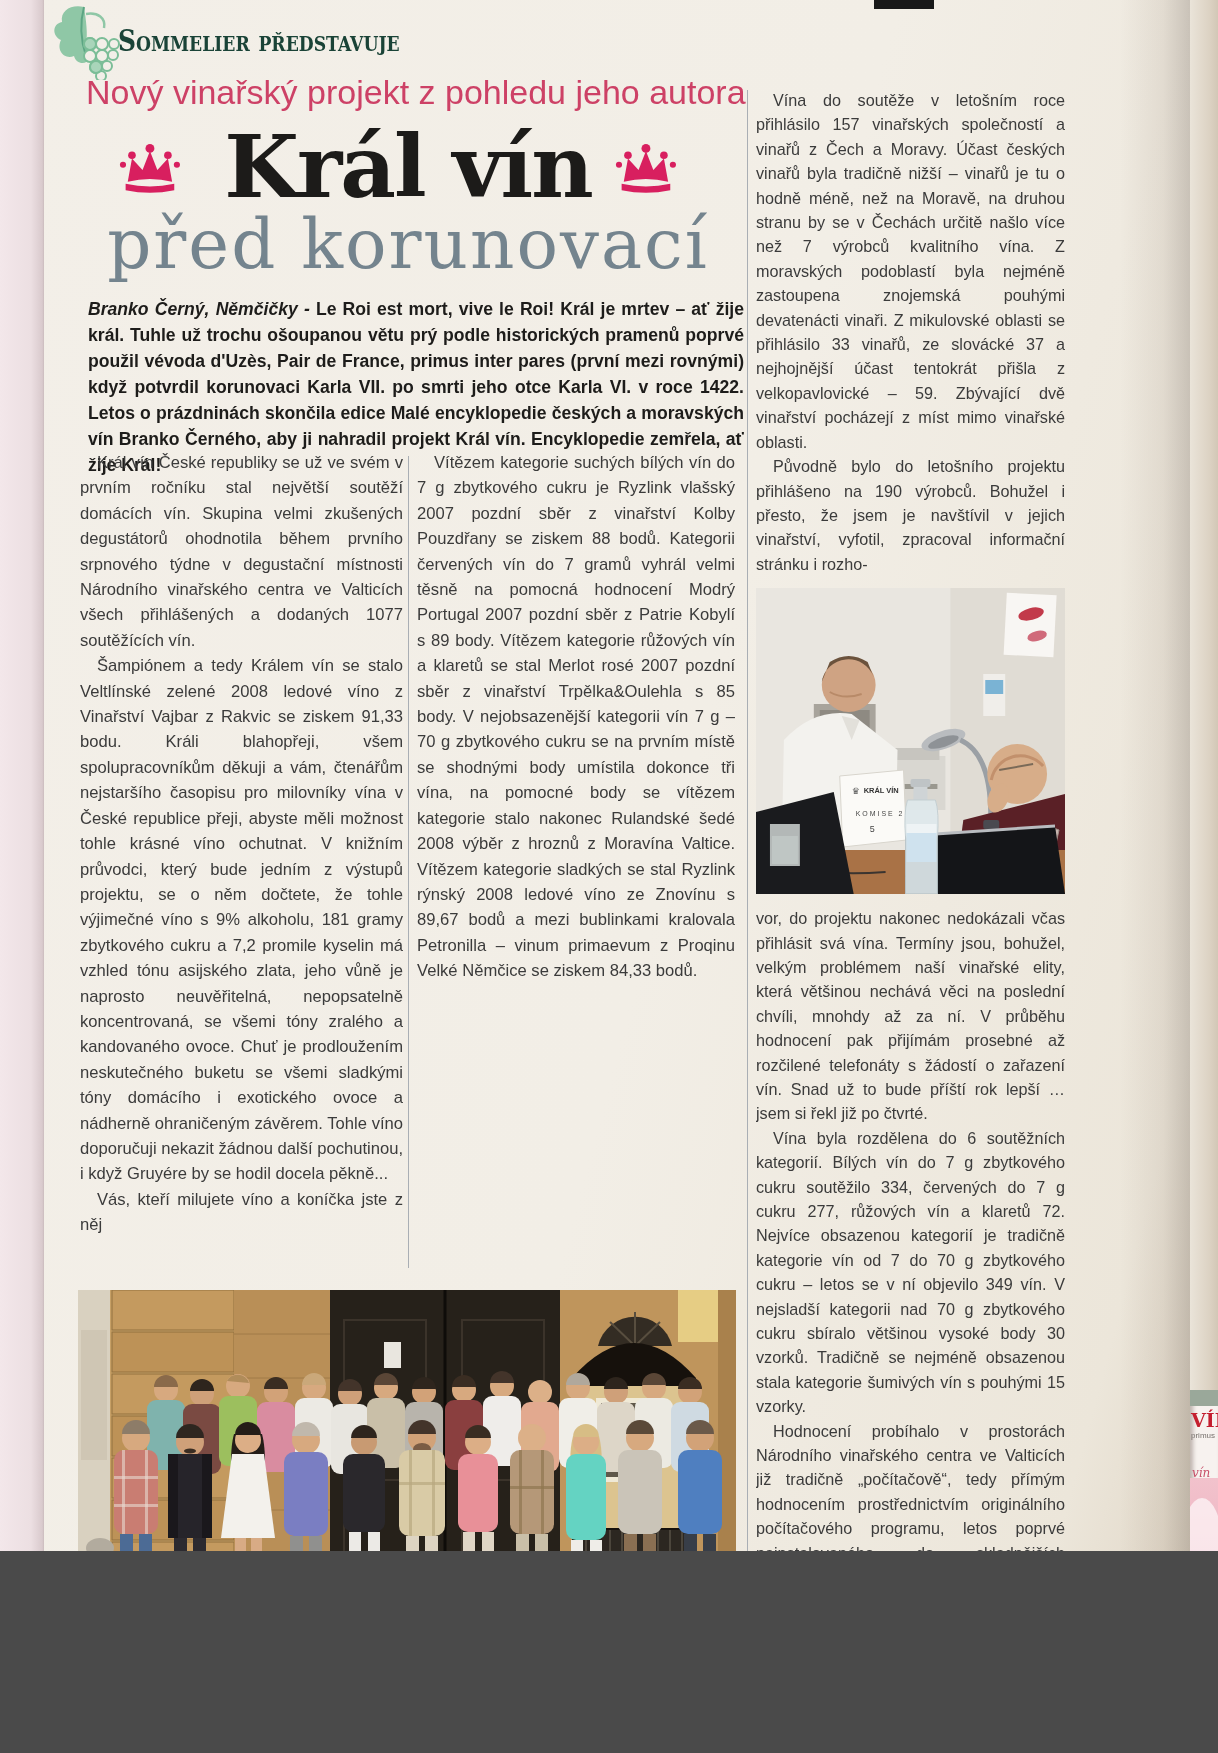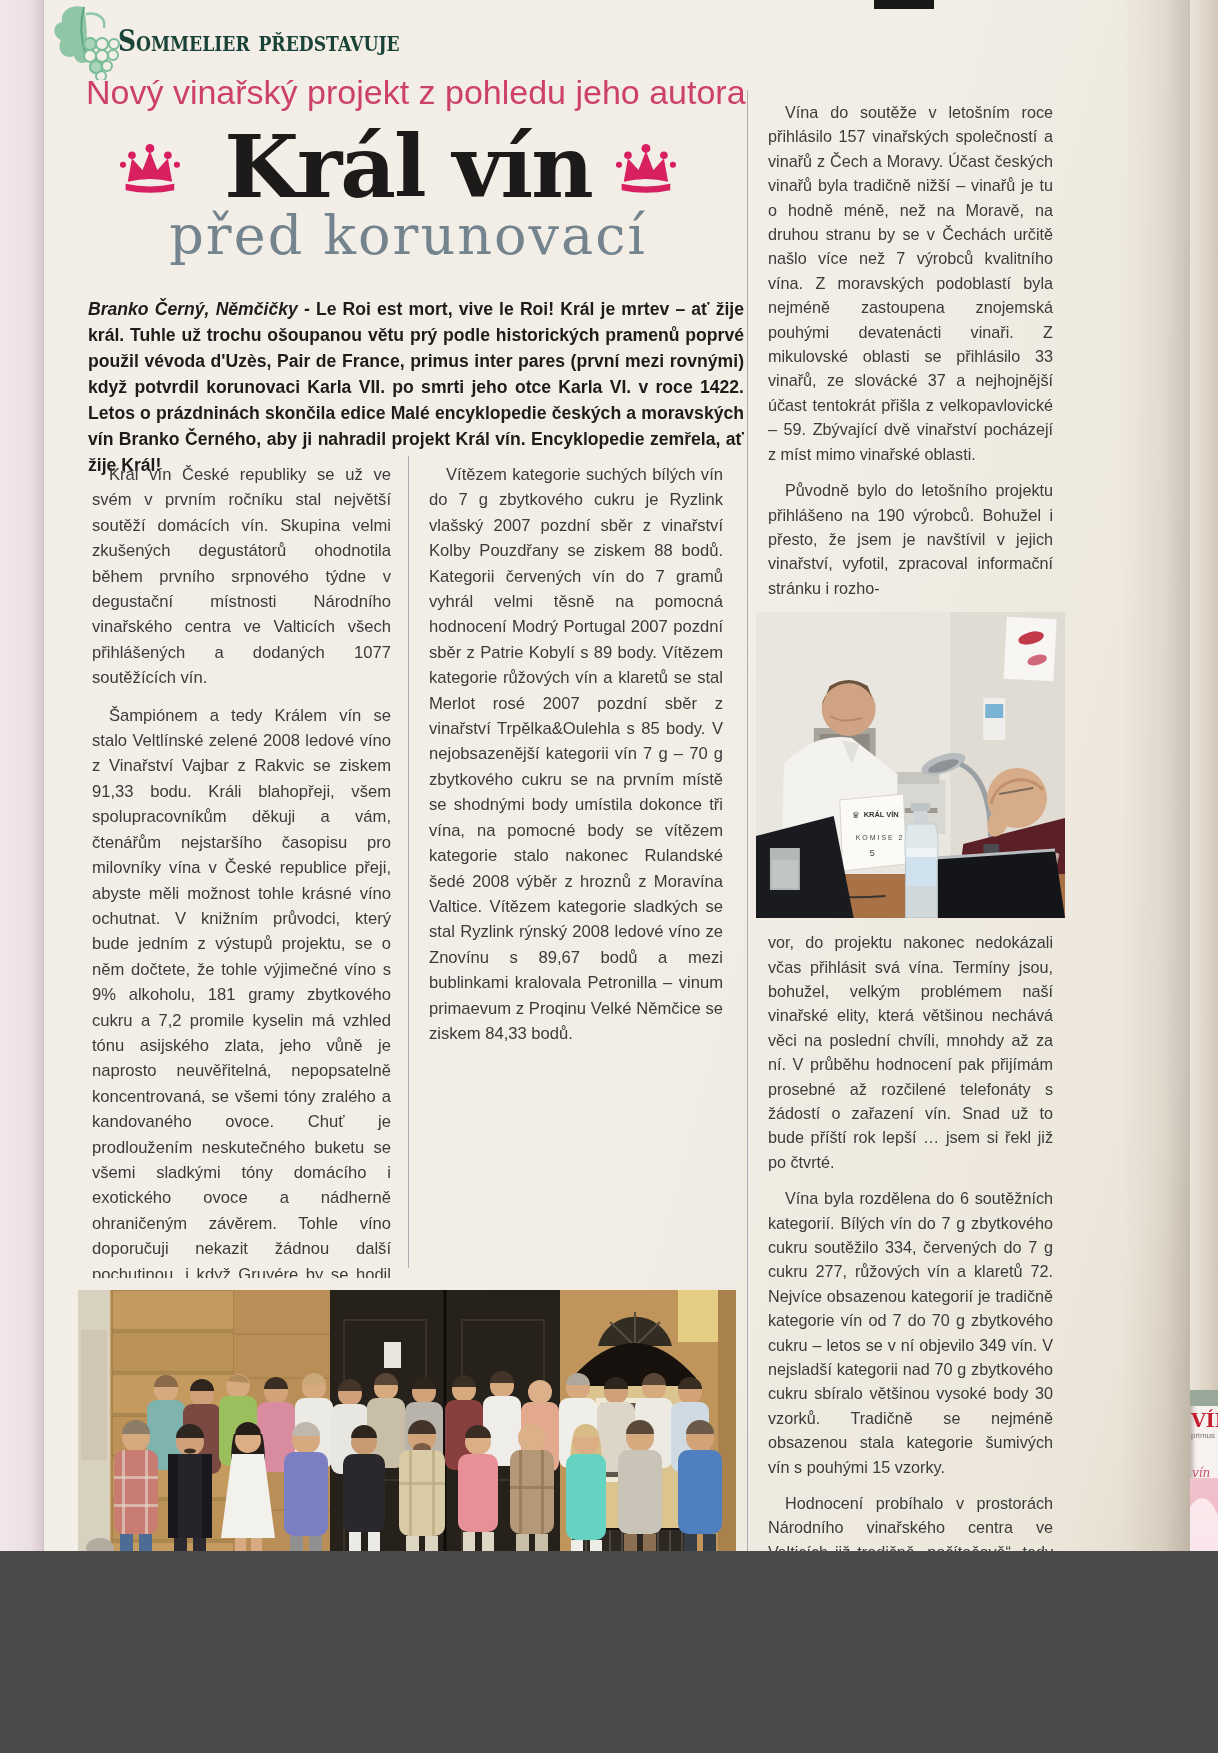--- a/index.html
+++ b/index.html
@@ -22,28 +22,28 @@
     transform:scaleX(.86);transform-origin:left center;white-space:nowrap;font-weight:600;}
   
   .kicker{position:absolute;left:86px;top:73px;width:660px;font-size:34px;color:#cd4166;
     font-weight:400;white-space:nowrap;}
   .title{position:absolute;left:80px;top:116px;width:656px;margin:0;text-align:center;
     font-family:var(--serif);font-weight:bold;font-size:86px;color:#1c1b19;letter-spacing:-2px;}
   .crown{position:absolute;top:142px;}
   .crown.left{left:114px;}
   .crown.right{left:610px;}
   .subtitle{position:absolute;left:60px;top:204px;width:696px;text-align:center;
-    font-family:var(--serif);font-size:54px;color:#74848e;letter-spacing:2px;}
+    font-family:var(--serif);font-size:69px;color:#74848e;letter-spacing:2px;}
   
   .lead{position:absolute;left:80px;top:288px;width:656px;margin:8px;text-align:justify;
     font-size:17.6px;line-height:26px;font-weight:bold;color:#1d1c1a;}
   .lead-author{font-style:italic;}
   
   .col{position:absolute;text-align:justify;color:#3b3b3b;font-size:16.6px;line-height:25.4px;}
-  .col p{margin:12px;}
+  .col p{margin:0;}
   .col p.indent{text-indent:17px;}
   .col-1{left:80px;top:450px;width:323px;height:828px;overflow:hidden;}
   .col-2{left:417px;top:450px;width:318px;height:828px;overflow:hidden;}
   .col-3{left:756px;top:88px;width:309px;height:1556px;overflow:hidden;font-size:16.2px;line-height:24.4px;}
   .divider{position:absolute;width:1px;background:#a9aeb4;}
   .divider-1{left:408px;top:456px;height:812px;}
   .divider-2{left:747px;top:90px;height:1548px;}
   
   .judging-photo{margin:12px 0 12px 0;width:309px;height:306px;display:block;}
   .group-photo{position:absolute;left:78px;top:1290px;width:658px;height:380px;margin:0;}

